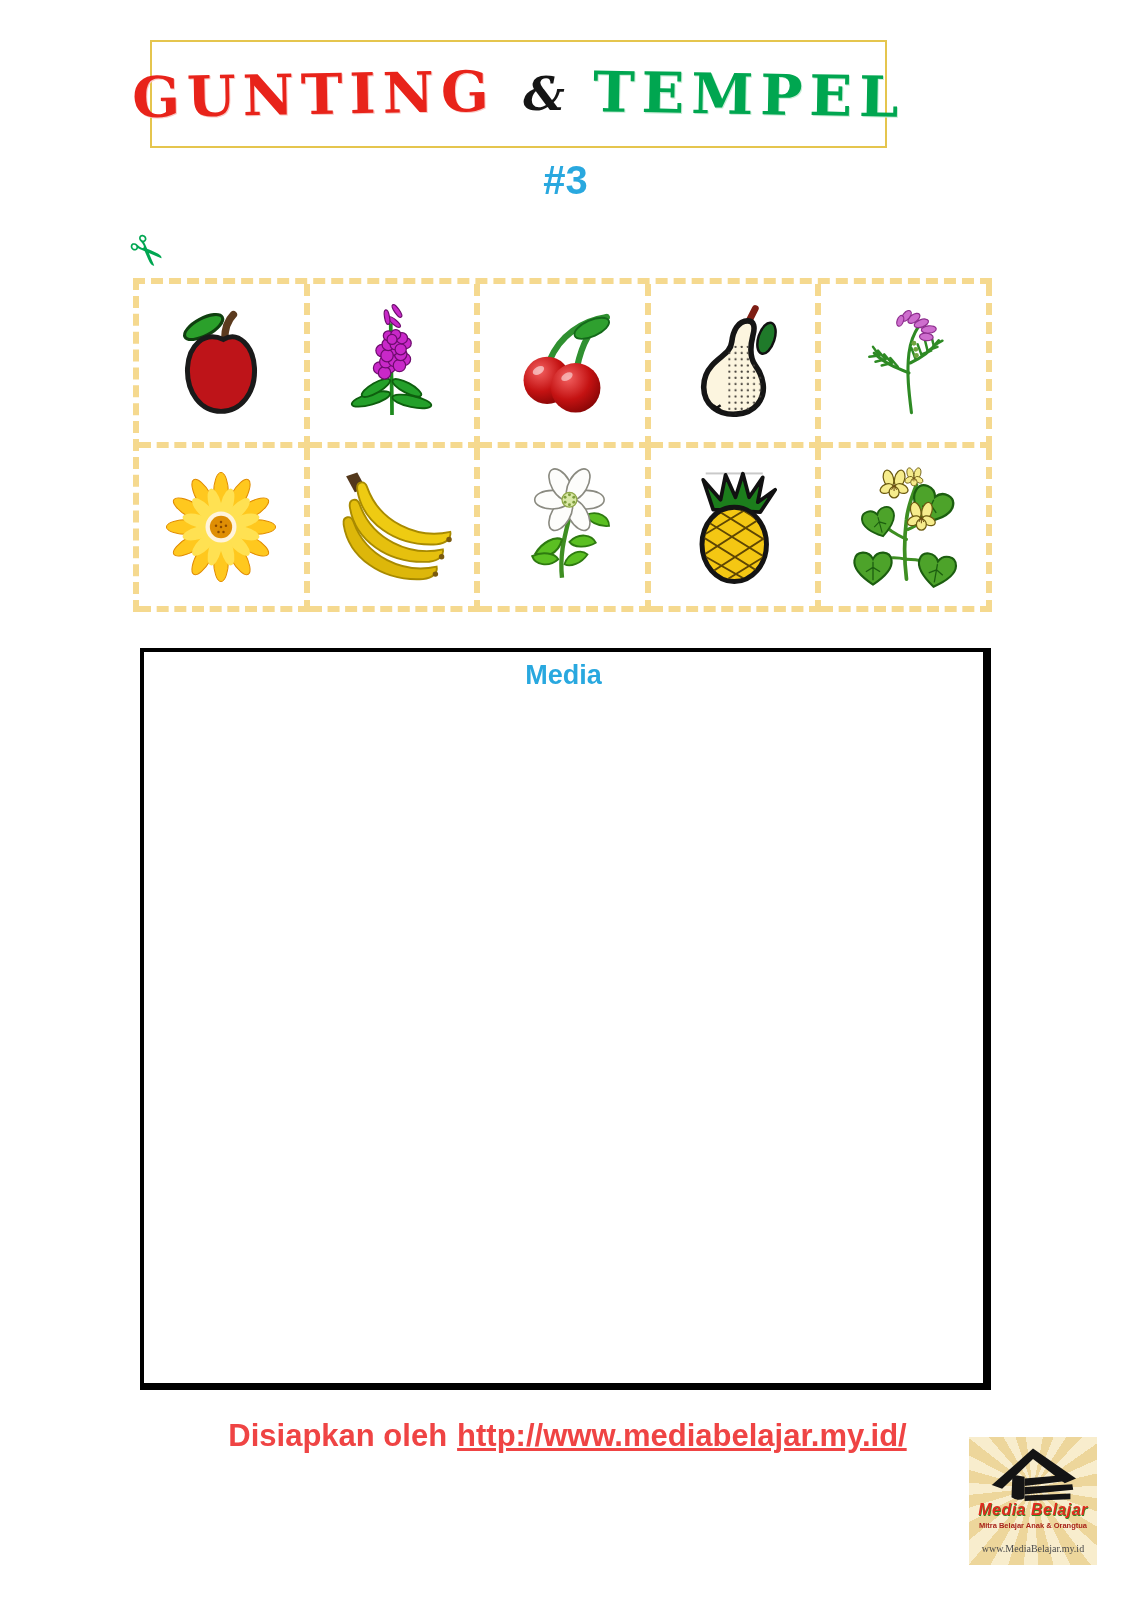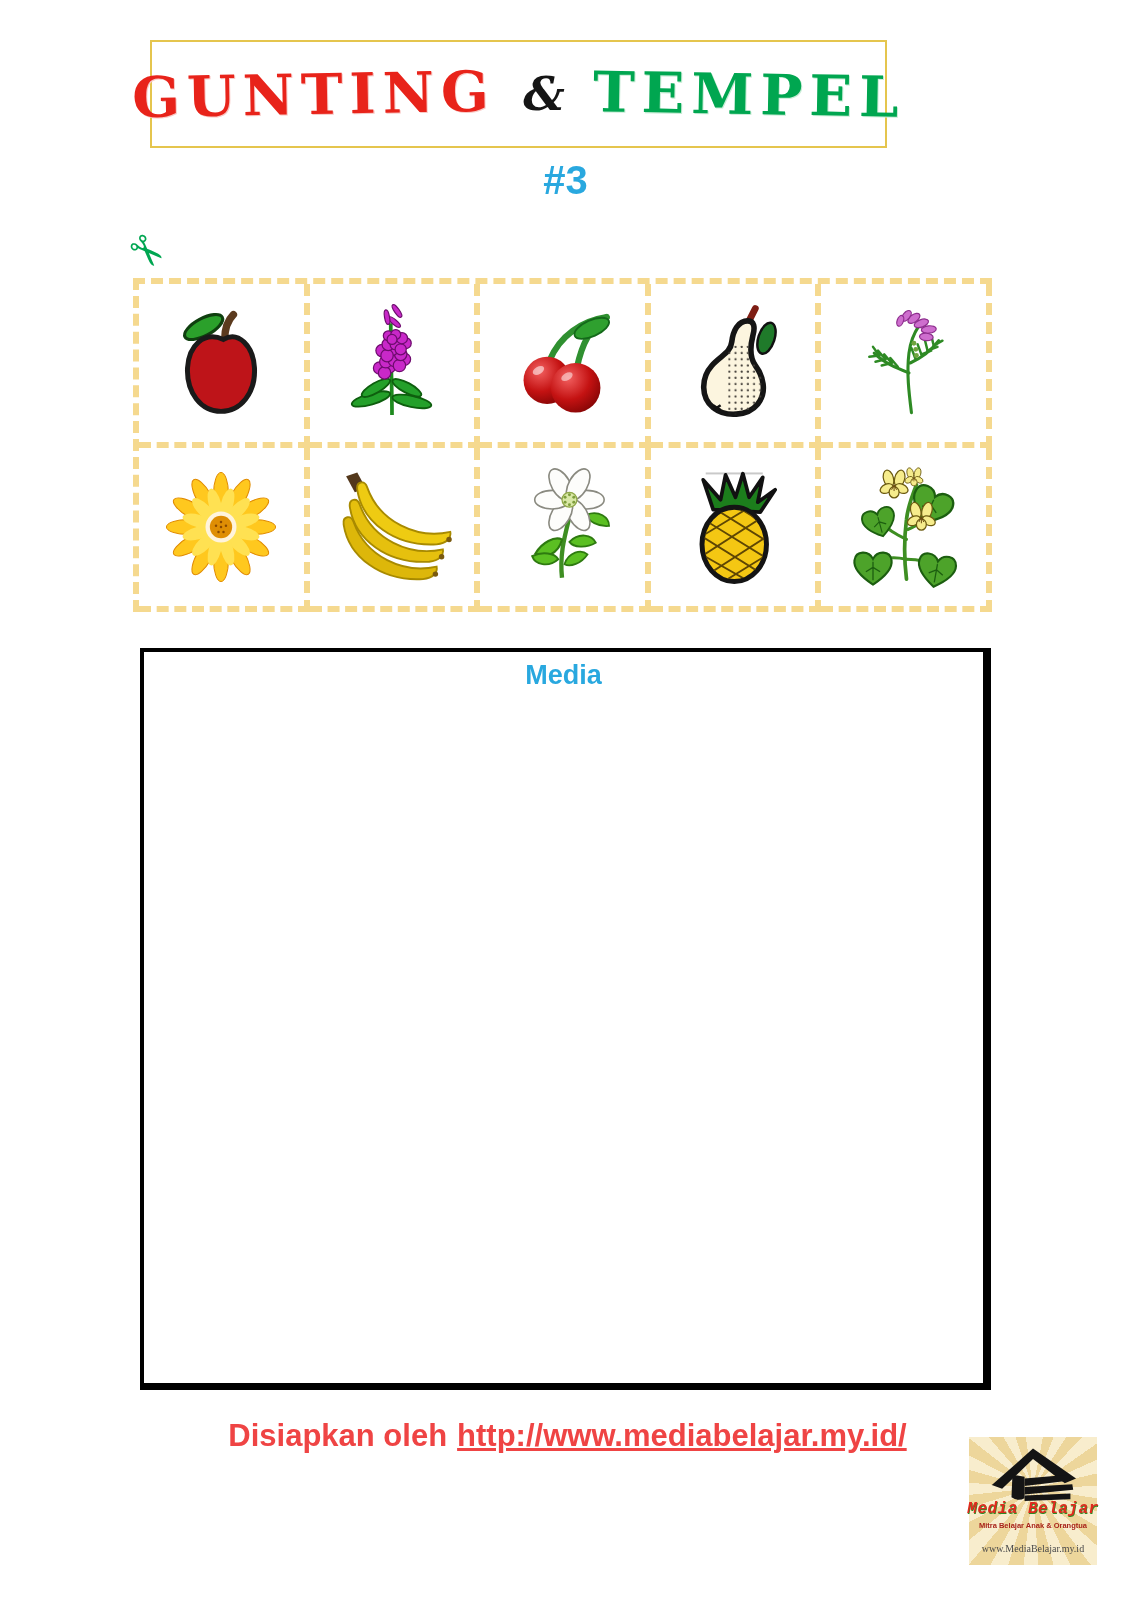--- a/index.html
+++ b/index.html
@@ -71,21 +71,21 @@
   .footer .link{text-decoration:underline;cursor:pointer;}
   
   .logo{
     position:absolute;left:969px;top:1437px;width:128px;height:128px;
     background:repeating-conic-gradient(from 0deg at 50% 40%, #f8edcd 0deg 11deg, #edd69b 11deg 22deg);
     display:flex;flex-direction:column;align-items:center;box-sizing:border-box;
     padding-top:6px;
   }
   .logo-icon{width:100px;height:58px;display:block;}
   .logo-title{
-    font-family:Liberation Mono, monospace;font-weight:bold;font-style:italic;
+    font-family:Liberation Sans, sans-serif;font-weight:bold;font-style:italic;
     font-size:16px;color:#e02a1e;line-height:1.1;letter-spacing:0.5px;
     text-shadow:0.5px 0.5px 0 #2e8a24;white-space:nowrap;
   }
   .logo-subtitle{
     font-size:7.5px;font-weight:bold;color:#a8231a;margin-top:2px;white-space:nowrap;
   }
   .logo-url{font-size:10px;color:#4a4a4a;margin-top:13px;white-space:nowrap;font-family:Liberation Serif, serif;}
 </style>
 </head>
 <body>

